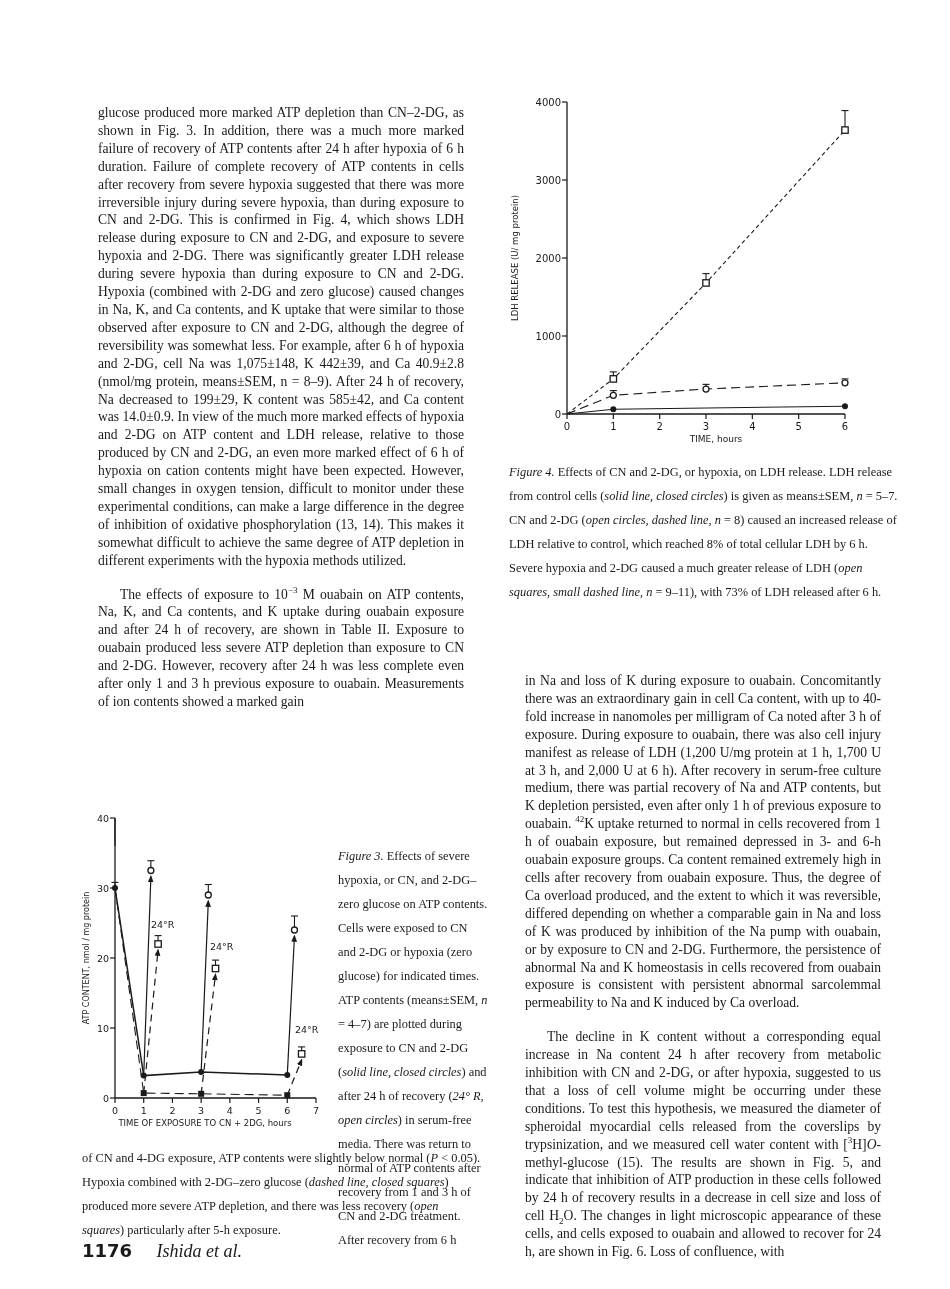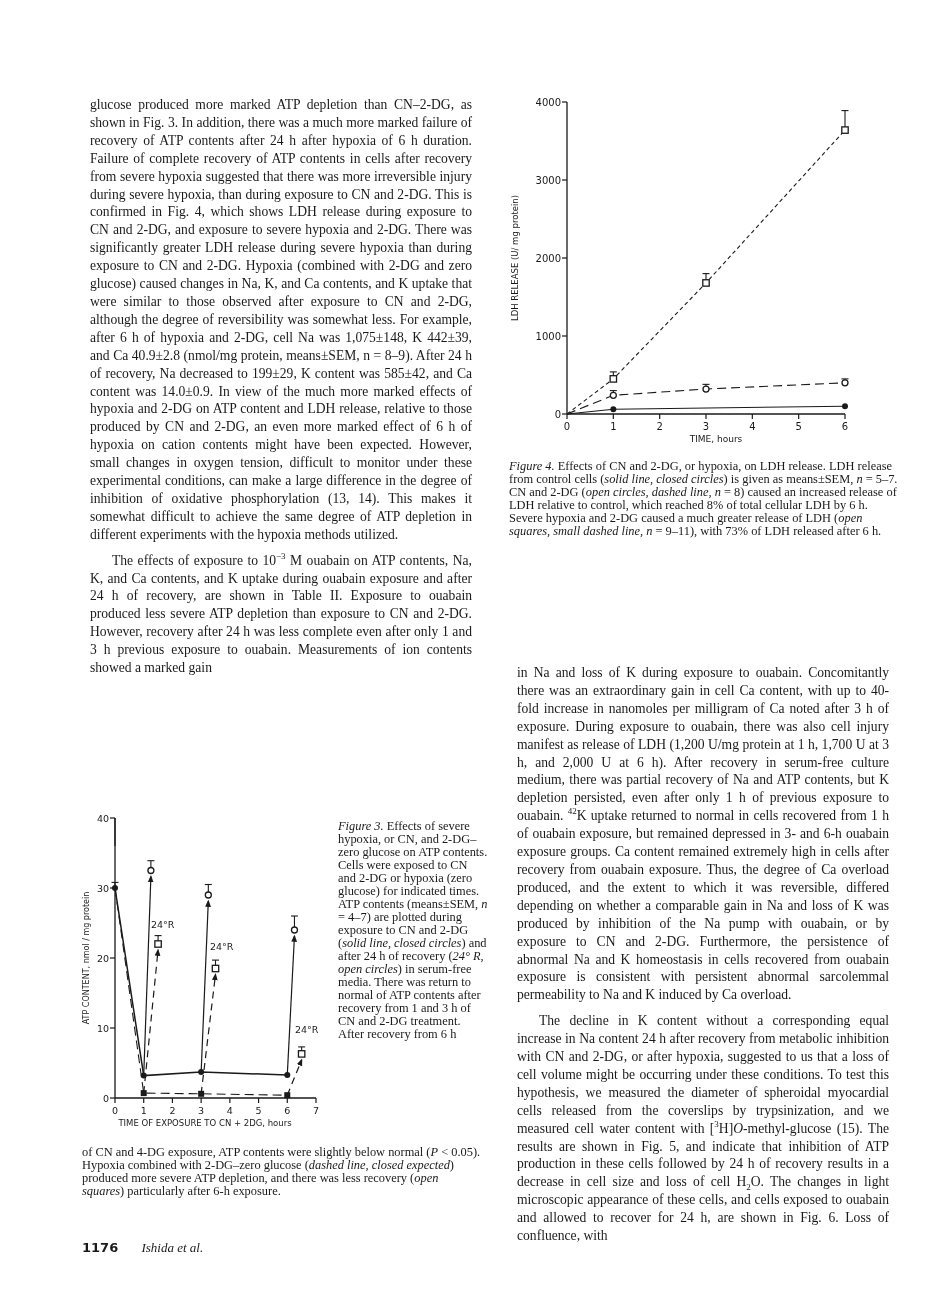--- a/index.html
+++ b/index.html
@@ -1,29 +1,29 @@
 <!DOCTYPE html>
 <html><head>
 <meta charset="utf-8">
 <style>
   html, body { margin: 0; padding: 0; background: #ffffff; }
   body { width: 950px; height: 1289px; position: relative; overflow: hidden; color: #1a1a1a; font-family: "Liberation Serif", "DejaVu Serif", serif; }
   .col { position: absolute; font-size: 13.6px; line-height: 17.9px; text-align: justify; }
-  .col p { margin: 8px; }
+  .col p { margin: 16px; }
   .col p.indent { text-indent: 22px; }
   #left-col { left: 82px; top: 88px; width: 398px; }
   #right-col { left: 509px; top: 656px; width: 388px; }
-  .caption { position: absolute; font-size: 12.4px; line-height: 13px; }
+  .caption { position: absolute; font-size: 12.4px; line-height: 24px; }
   #fig4-caption { left: 509px; top: 460px; width: 395px; }
-  #fig3-caption { left: 338px; top: 820px; width: 150px; }
+  #fig3-caption { left: 338px; top: 844px; width: 150px; }
   #fig3-caption-cont { left: 82px; top: 1146px; width: 400px; }
   .caption i, .caption .it { font-style: italic; }
   .fig-label { font-style: italic; }
   svg text { font-family: "DejaVu Sans", "Liberation Sans", sans-serif; fill: #1a1a1a; }
-  #footer { position: absolute; left: 82px; top: 1240px; font-size: 13px; }
+  #footer { position: absolute; left: 82px; top: 1240px; font-size: 18px; }
   #footer .pg { font-family: "DejaVu Sans", sans-serif; font-weight: bold; margin-right: 20px; }
   #footer .auth { font-style: italic; }
   .chart { position: absolute; }
   sup { font-size: 9px; line-height: 0; }
   sub { font-size: 9px; line-height: 0; }
 </style>
 </head>
 <body>
 
 <div id="left-col" class="col">
@@ -168,18 +168,18 @@
       <rect x="298.4428571428571" y="1050.7" width="6.4" height="6.4" fill="#fff" stroke="#1a1a1a" stroke-width="1.3"></rect>
       <text x="151" y="928" font-size="9.5">24°R</text>
       <text x="210" y="950" font-size="9.5">24°R</text>
       <text x="295" y="1033" font-size="9.5">24°R</text>
       <line x1="115" y1="818" x2="115" y2="846" stroke="#1a1a1a" stroke-width="1.2"></line>
     </g>
 </svg>
 
 <div id="fig3-caption" class="caption"><span class="fig-label">Figure 3.</span><span> Effects of severe hypoxia, or CN, and 2-DG–zero glucose on ATP contents. Cells were exposed to CN and 2-DG or hypoxia (zero glucose) for indicated times. ATP contents (means±SEM, </span><i>n</i><span> = 4–7) are plotted during exposure to CN and 2-DG (</span><i>solid line, closed circles</i><span>) and after 24 h of recovery (</span><i>24° R, open circles</i><span>) in serum-free media. There was return to normal of ATP contents after recovery from 1 and 3 h of CN and 2-DG treatment. After recovery from 6 h</span></div>
 
-<div id="fig3-caption-cont" class="caption"><span>of CN and 4-DG exposure, ATP contents were slightly below normal (</span><i>P</i><span> &lt; 0.05). Hypoxia combined with 2-DG–zero glucose (</span><i>dashed line, closed expected</i><span>) produced more severe ATP depletion, and there was less recovery (</span><i>open squares</i><span>) particularly after 6-h exposure.</span></div>
+<div id="fig3-caption-cont" class="caption"><span>of CN and 4-DG exposure, ATP contents were slightly below normal (</span><i>P</i><span> &lt; 0.05). Hypoxia combined with 2-DG–zero glucose (</span><i>dashed line, closed squares</i><span>) produced more severe ATP depletion, and there was less recovery (</span><i>open squares</i><span>) particularly after 5-h exposure.</span></div>
 
 <div id="footer">
   <span class="pg">1176</span>
   <span class="auth">Ishida et al.</span>
 </div>
 
 </body></html>

